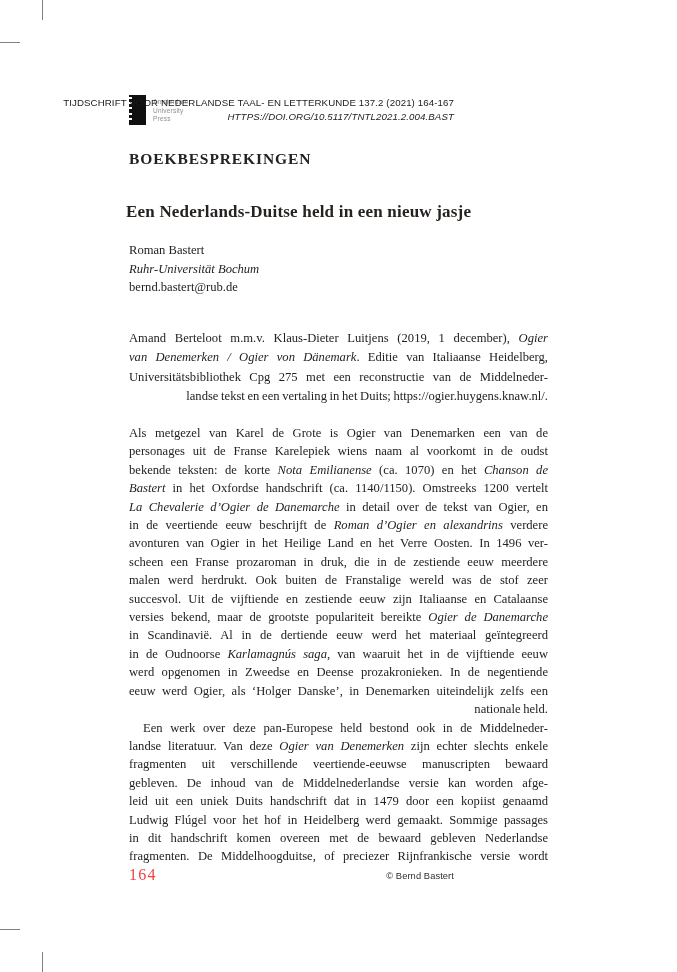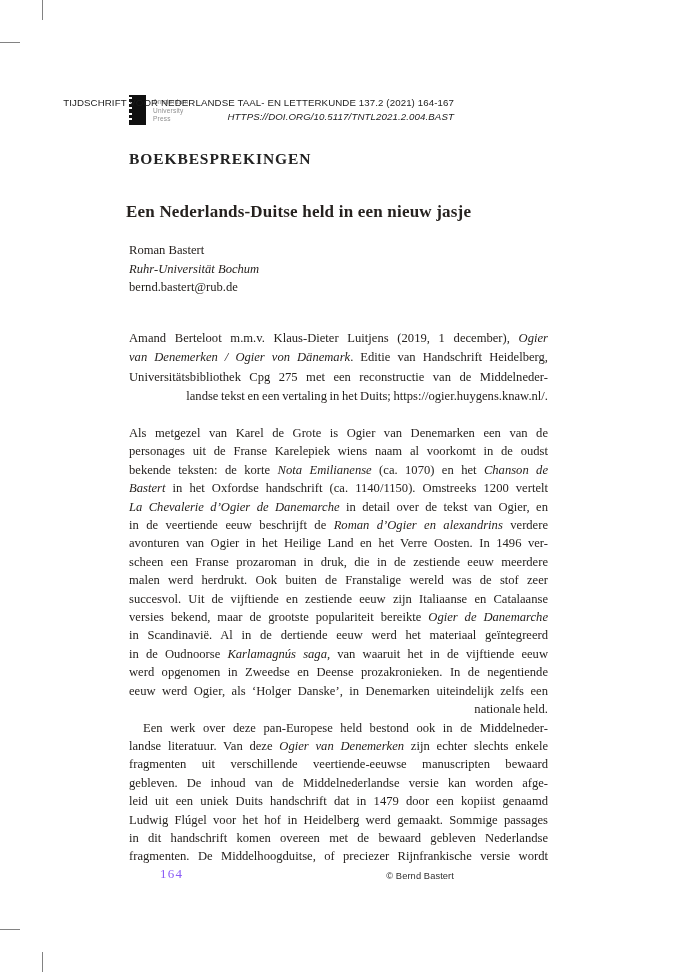--- a/index.html
+++ b/index.html
@@ -37,21 +37,21 @@
         font-size:12.6px;line-height:19.3px;}
   .bodytext{position:absolute;left:129px;top:424px;width:419px;
         font-size:12.6px;line-height:18.4px;}
 
   .tline{word-spacing:-0.5px;}
   .jl{text-align:justify;text-align-last:justify;}
   .endl{text-align:right;}
   .ind{text-indent:14px;}
   .it{font-style:italic;}
 
-  .pageno{position:absolute;left:129px;top:866px;font-size:13px;letter-spacing:1.3px;color:#8b5cf6;margin-left:31px;}
+  .pageno{position:absolute;left:129px;top:866px;font-size:16px;letter-spacing:1.3px;color:#ef4444;}
   .copyright{position:absolute;right:129px;top:871px;font-family:"Liberation Sans",sans-serif;
         font-size:9.3px;color:#2e2e2e;letter-spacing:0.1px;}
 </style>
 </head>
 <body>
 
 <div class="page">
 
   <div class="crop v" style="left:42px;top:0;"></div>
   <div class="crop h" style="left:0;top:42px;"></div>
@@ -81,21 +81,21 @@
   <div class="art-title">Een Nederlands-Duitse held in een nieuw jasje</div>
 
   <div class="author">
     <div>Roman Bastert</div>
     <div class="aff">Ruhr-Universität Bochum</div>
     <div>bernd.bastert@rub.de</div>
   </div>
 
   <div class="citation">
       <div class="tline jl"><span>Amand Berteloot m.m.v. Klaus-Dieter Luitjens (2019, 1 december), </span><span class="it">Ogier</span></div>
-      <div class="tline jl"><span class="it">van Denemerken / Ogier von Dänemark</span><span>. Editie van Handschrift Heidelberg,</span></div>
+      <div class="tline jl"><span class="it">van Denemerken / Ogier von Dänemark</span><span>. Editie van Italiaanse Heidelberg,</span></div>
       <div class="tline jl"><span>Universitätsbibliothek Cpg 275 met een reconstructie van de Middelneder-</span></div>
       <div class="tline endl"><span>landse tekst en een vertaling in het Duits; https://ogier.huygens.knaw.nl/.</span></div>
     </div>
 
   <div class="bodytext">
     <div>
         <div class="tline jl"><span>Als metgezel van Karel de Grote is Ogier van Denemarken een van de</span></div>
         <div class="tline jl"><span>personages uit de Franse Karelepiek wiens naam al voorkomt in de oudst</span></div>
         <div class="tline jl"><span>bekende teksten: de korte </span><span class="it">Nota Emilianense</span><span> (ca. 1070) en het </span><span class="it">Chanson de</span></div>
         <div class="tline jl"><span class="it">Bastert</span><span> in het Oxfordse handschrift (ca. 1140/1150). Omstreeks 1200 vertelt</span></div>

